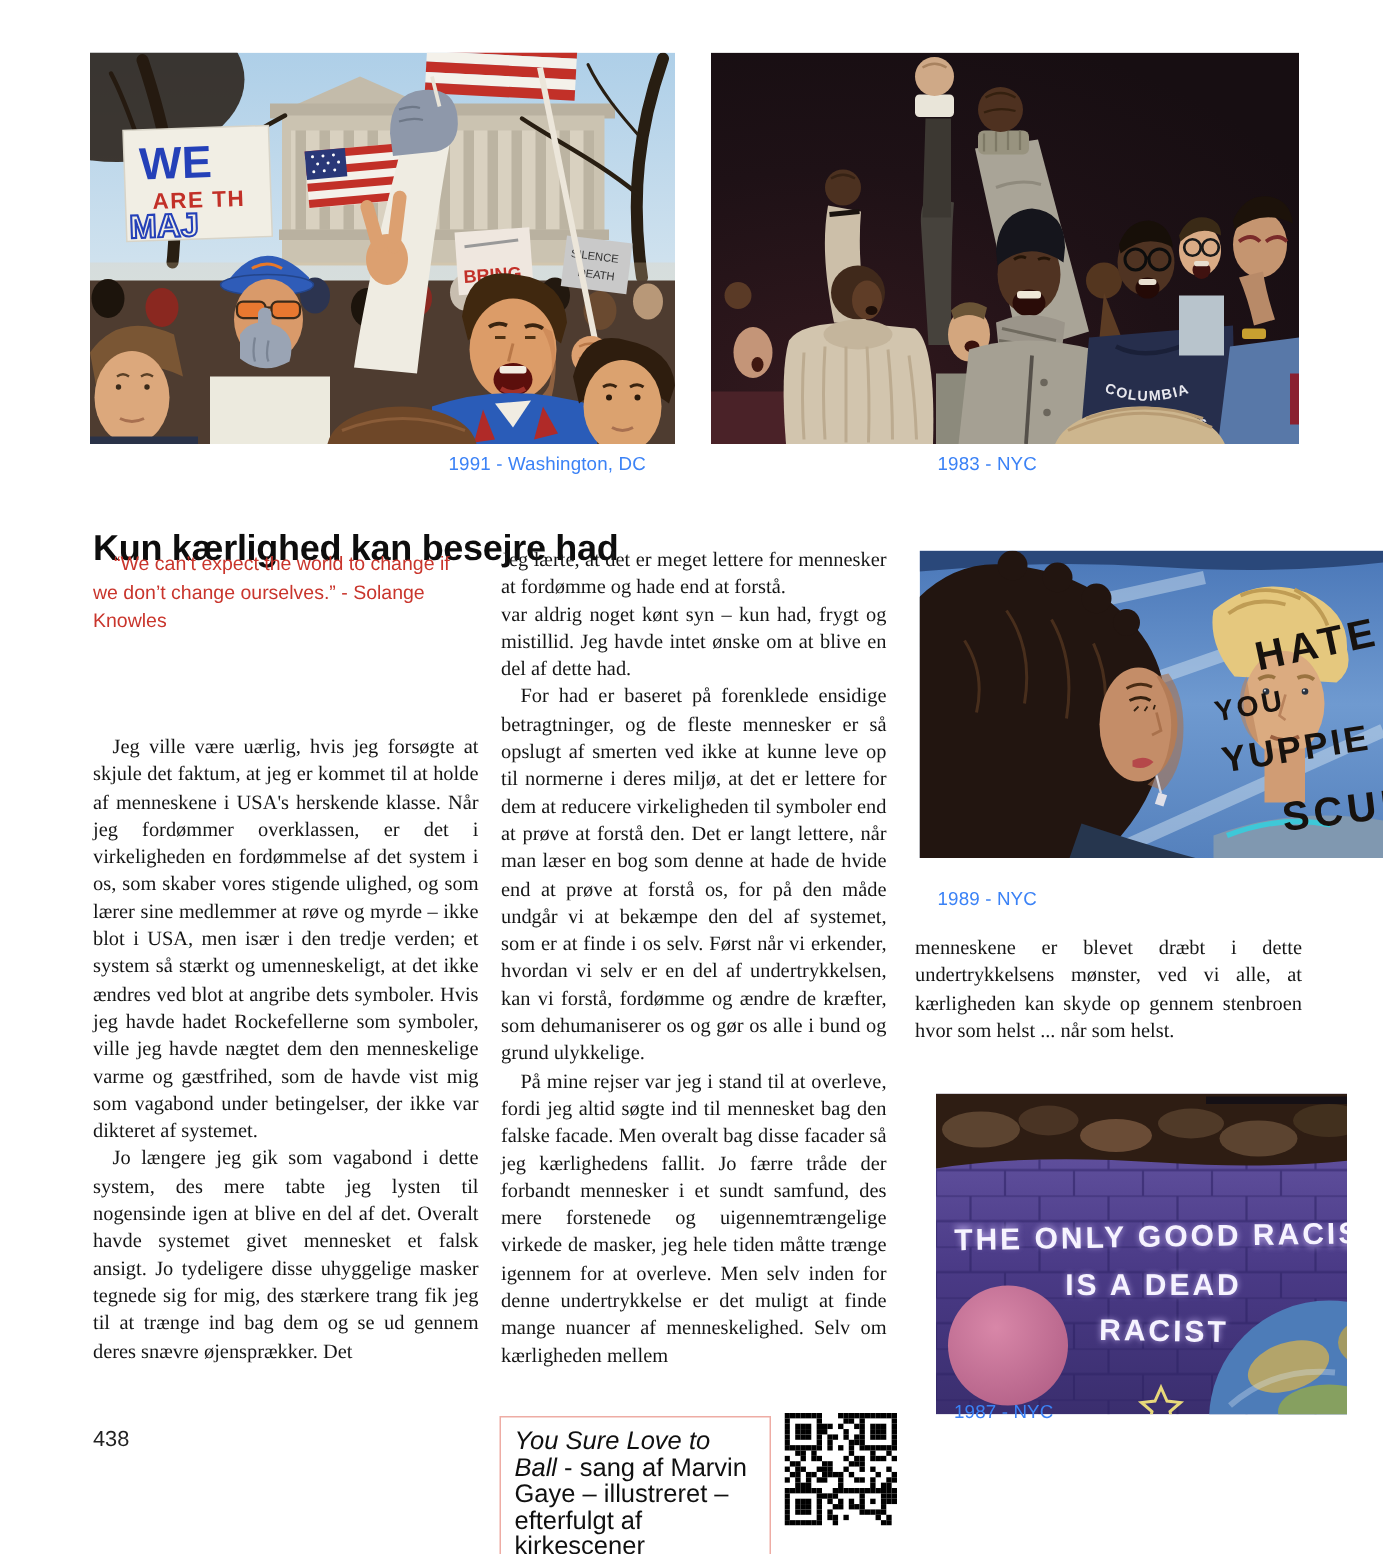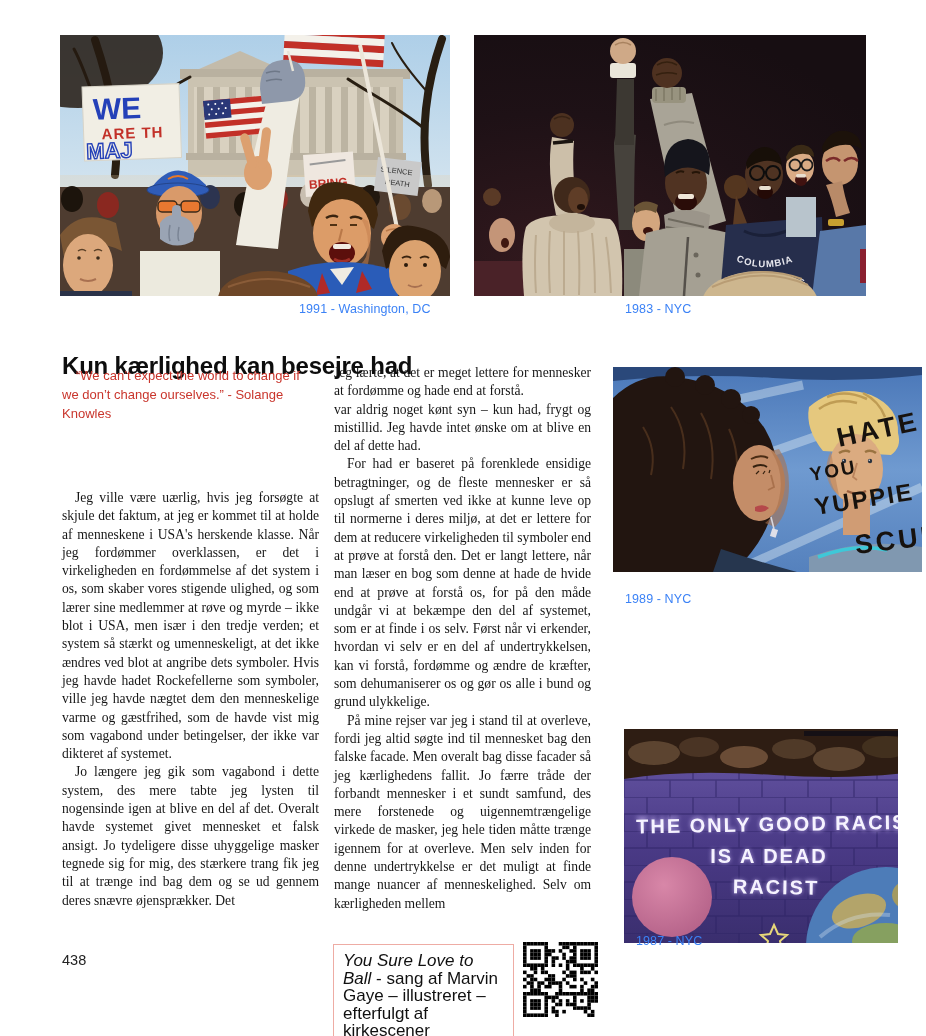--- a/index.html
+++ b/index.html
@@ -311,20 +311,23 @@
 
   <div class="body-col col1">
       <p class="indent">Jeg ville være uærlig, hvis jeg forsøgte at skjule det faktum, at jeg er kommet til at holde af menneskene i USA's herskende klasse. Når jeg fordømmer overklassen, er det i virkeligheden en fordømmelse af det system i os, som skaber vores stigende ulighed, og som lærer sine medlemmer at røve og myrde – ikke blot i USA, men især i den tredje verden; et system så stærkt og umenneskeligt, at det ikke ændres ved blot at angribe dets symboler. Hvis jeg havde hadet Rockefellerne som symboler, ville jeg havde nægtet dem den menneskelige varme og gæstfrihed, som de havde vist mig som vagabond under betingelser, der ikke var dikteret af systemet.</p>
       <p class="indent">Jo længere jeg gik som vagabond i dette system, des mere tabte jeg lysten til nogensinde igen at blive en del af det. Overalt havde systemet givet mennesket et falsk ansigt. Jo tydeligere disse uhyggelige masker tegnede sig for mig, des stærkere trang fik jeg til at trænge ind bag dem og se ud gennem deres snævre øjensprækker. Det</p>
     </div>
   <div class="body-col col2">
       <p>Jeg lærte, at det er meget lettere for mennesker at fordømme og hade end at forstå.</p>
       <p>var aldrig noget kønt syn – kun had, frygt og mistillid. Jeg havde intet ønske om at blive en del af dette had.</p>
       <p class="indent">For had er baseret på forenklede ensidige betragtninger, og de fleste mennesker er så opslugt af smerten ved ikke at kunne leve op til normerne i deres miljø, at det er lettere for dem at reducere virkeligheden til symboler end at prøve at forstå den. Det er langt lettere, når man læser en bog som denne at hade de hvide end at prøve at forstå os, for på den måde undgår vi at bekæmpe den del af systemet, som er at finde i os selv. Først når vi erkender, hvordan vi selv er en del af undertrykkelsen, kan vi forstå, fordømme og ændre de kræfter, som dehumaniserer os og gør os alle i bund og grund ulykkelige.</p>
       <p class="indent">På mine rejser var jeg i stand til at overleve, fordi jeg altid søgte ind til mennesket bag den falske facade. Men overalt bag disse facader så jeg kærlighedens fallit. Jo færre tråde der forbandt mennesker i et sundt samfund, des mere forstenede og uigennemtrængelige virkede de masker, jeg hele tiden måtte trænge igennem for at overleve. Men selv inden for denne undertrykkelse er det muligt at finde mange nuancer af menneskelighed. Selv om kærligheden mellem</p>
+    </div>
+  <div class="body-col col3">
+      <p>menneskene er blevet dræbt i dette undertrykkelsens mønster, ved vi alle, at kærligheden kan skyde op gennem stenbroen hvor som helst ... når som helst.</p>
     </div>
 
   <figure class="photo" style="left:613px;top:367px;width:309px;height:205px;margin:0;">
     <svg width="309" height="205" viewBox="0 0 309 205">
       <defs>
         <linearGradient id="blue3" x1="0" y1="0" x2="0" y2="1">
           <stop offset="0" stop-color="#4a77b8"></stop>
             <stop offset=".5" stop-color="#6f9ad0"></stop>
             <stop offset="1" stop-color="#5581bd"></stop>
         </linearGradient>

